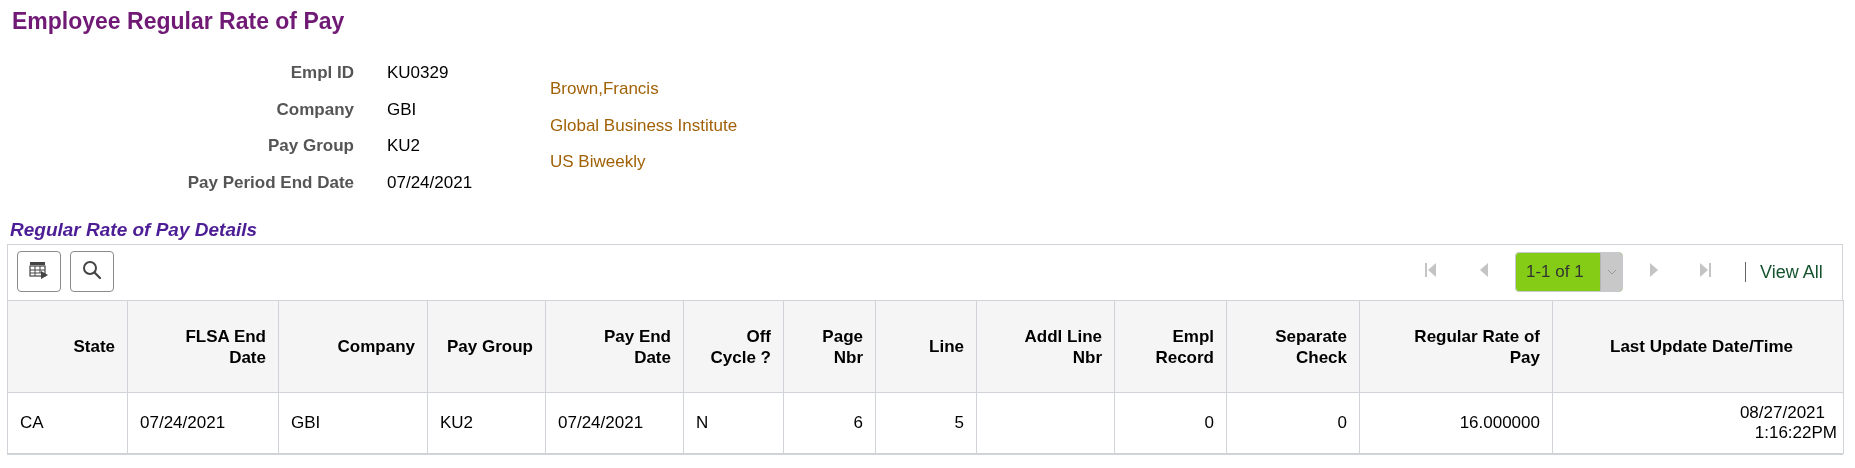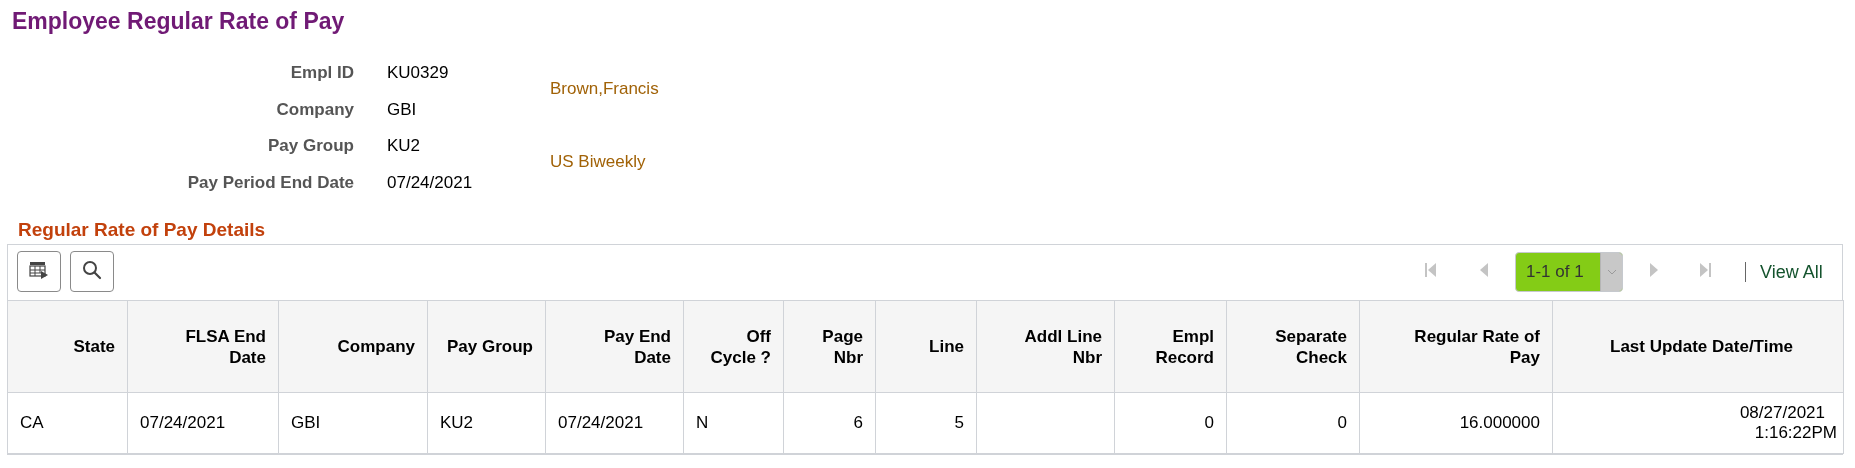--- a/index.html
+++ b/index.html
@@ -4,21 +4,21 @@
 <style>
   html, body { margin:0; padding:0; background:#ffffff; }
   body { width:1855px; height:468px; position:relative; overflow:hidden;
          font-family:"Liberation Sans", sans-serif; color:#000; }
   .abs { position:absolute; }
   .page-title { left:12px; top:8px; font-size:23px; font-weight:bold; color:#701a75; white-space:nowrap; }
   .hdr-row { position:absolute; left:0; height:30px; width:900px; }
   .hdr-label { position:absolute; right:calc(900px - 354px); top:0; line-height:30px; font-size:17px; font-weight:bold; color:#555; white-space:nowrap; text-align:right; }
   .hdr-value { position:absolute; left:379px; top:0; line-height:30px; font-size:17px; color:#000; white-space:nowrap;margin-left:8px; }
   .hdr-desc  { position:absolute; left:550px; top:0; line-height:30px; font-size:17px; color:#a16207; white-space:nowrap;margin-top:16px; }
-  .section-title { left:18px; top:219px; font-size:19px; font-weight:bold; color:#c2410c; white-space:nowrap; }
+  .section-title { left:10px; top:219px; font-size:19px; font-weight:bold; color:#4c1d95; white-space:nowrap;font-style:italic; }
   .grid-box { left:7px; top:244px; width:1836px; height:211px; border:1px solid #d0d3d8; box-sizing:border-box; background:#fff; }
   .tool-btn { position:absolute; top:251px; width:44px; height:41px; border:1px solid #8a8a8a; border-radius:4px; box-sizing:border-box; background:#fff; display:flex; align-items:center; justify-content:center; cursor:pointer; }
   .nav-icon { position:absolute; top:262px; height:20px; display:flex; align-items:center; justify-content:center; cursor:pointer; }
   .pager-box { position:absolute; left:1515px; top:252px; width:108px; height:40px; border:1px solid #c6c9ce; border-radius:4px; background:#84cc16; box-sizing:border-box; overflow:hidden; cursor:pointer; }
   .pager-text { position:absolute; left:10px; top:0; line-height:38px; font-size:17px; color:#333; white-space:nowrap; }
   .pager-arrow { position:absolute; right:0; top:0; width:21px; height:38px; background:#c8c8c8; border-left:1px solid #b5b5b5; display:flex; align-items:center; justify-content:center; }
   .pager-sep { position:absolute; left:1745px; top:262px; width:1px; height:20px; background:#666; }
   .view-all { position:absolute; left:1760px; top:258px; font-size:18px; color:#14532d; line-height:28px; white-space:nowrap; cursor:pointer; }
   table.grid { position:absolute; left:7px; top:300px; border-collapse:collapse; table-layout:fixed; }
   table.grid th, table.grid td { border:1px solid #d0d3d8; box-sizing:border-box; font-size:17px; padding:0 12px; }
@@ -34,20 +34,21 @@
 <div class="abs page-title">Employee Regular Rate of Pay</div>
 
 <div class="hdr-row" style="top:58px;">
   <span class="hdr-label">Empl ID</span>
   <span class="hdr-value">KU0329</span>
   <span class="hdr-desc">Brown,Francis</span>
 </div>
 <div class="hdr-row" style="top:95px;">
   <span class="hdr-label">Company</span>
   <span class="hdr-value">GBI</span>
+  <span class="hdr-desc">Global Business Institute</span>
 </div>
 <div class="hdr-row" style="top:131px;">
   <span class="hdr-label">Pay Group</span>
   <span class="hdr-value">KU2</span>
   <span class="hdr-desc">US Biweekly</span>
 </div>
 <div class="hdr-row" style="top:168px;">
   <span class="hdr-label">Pay Period End Date</span>
   <span class="hdr-value">07/24/2021</span>
 </div>

